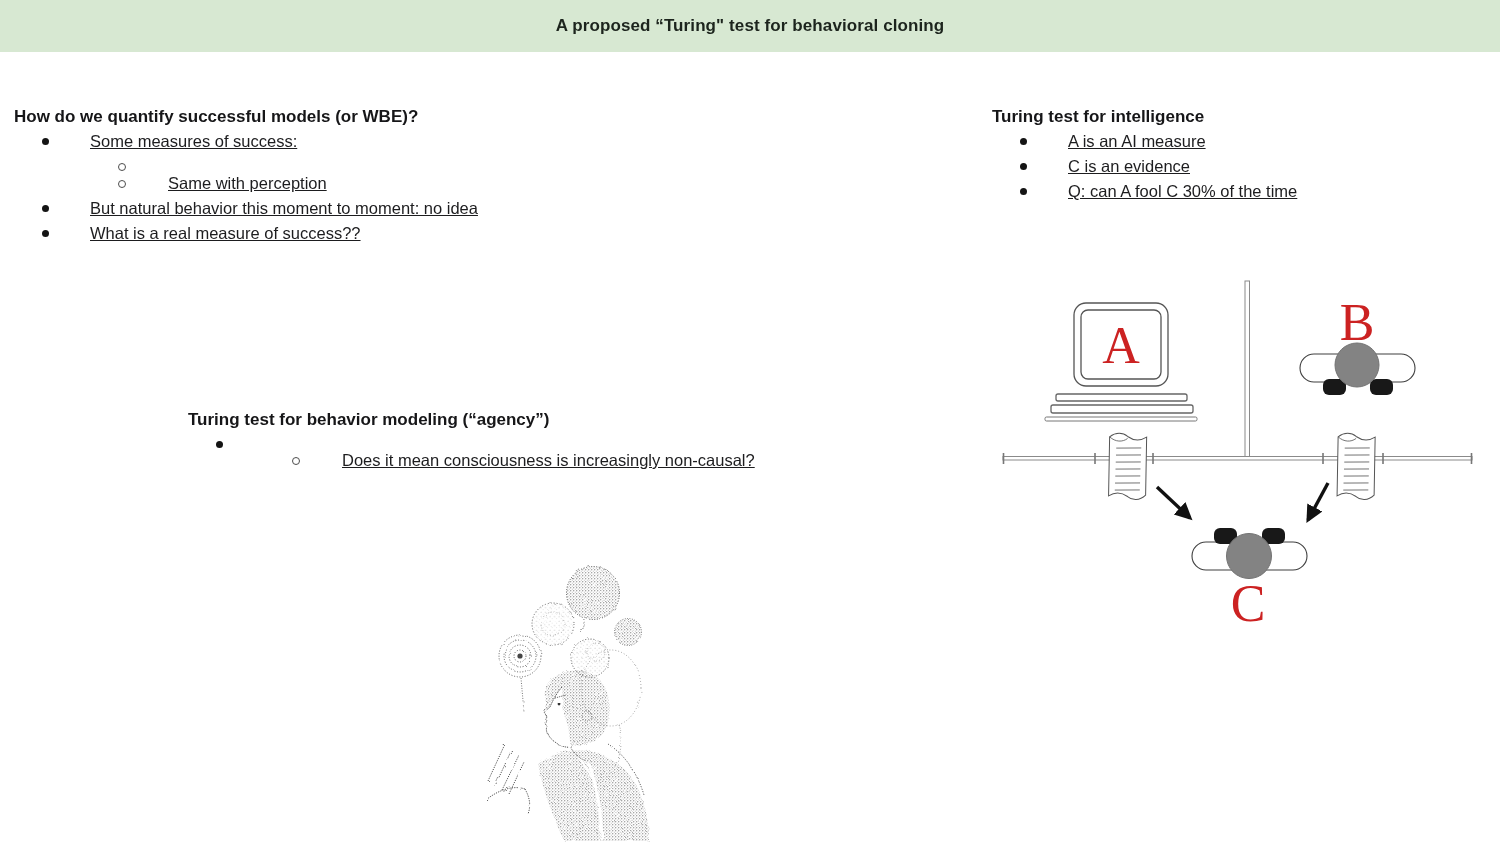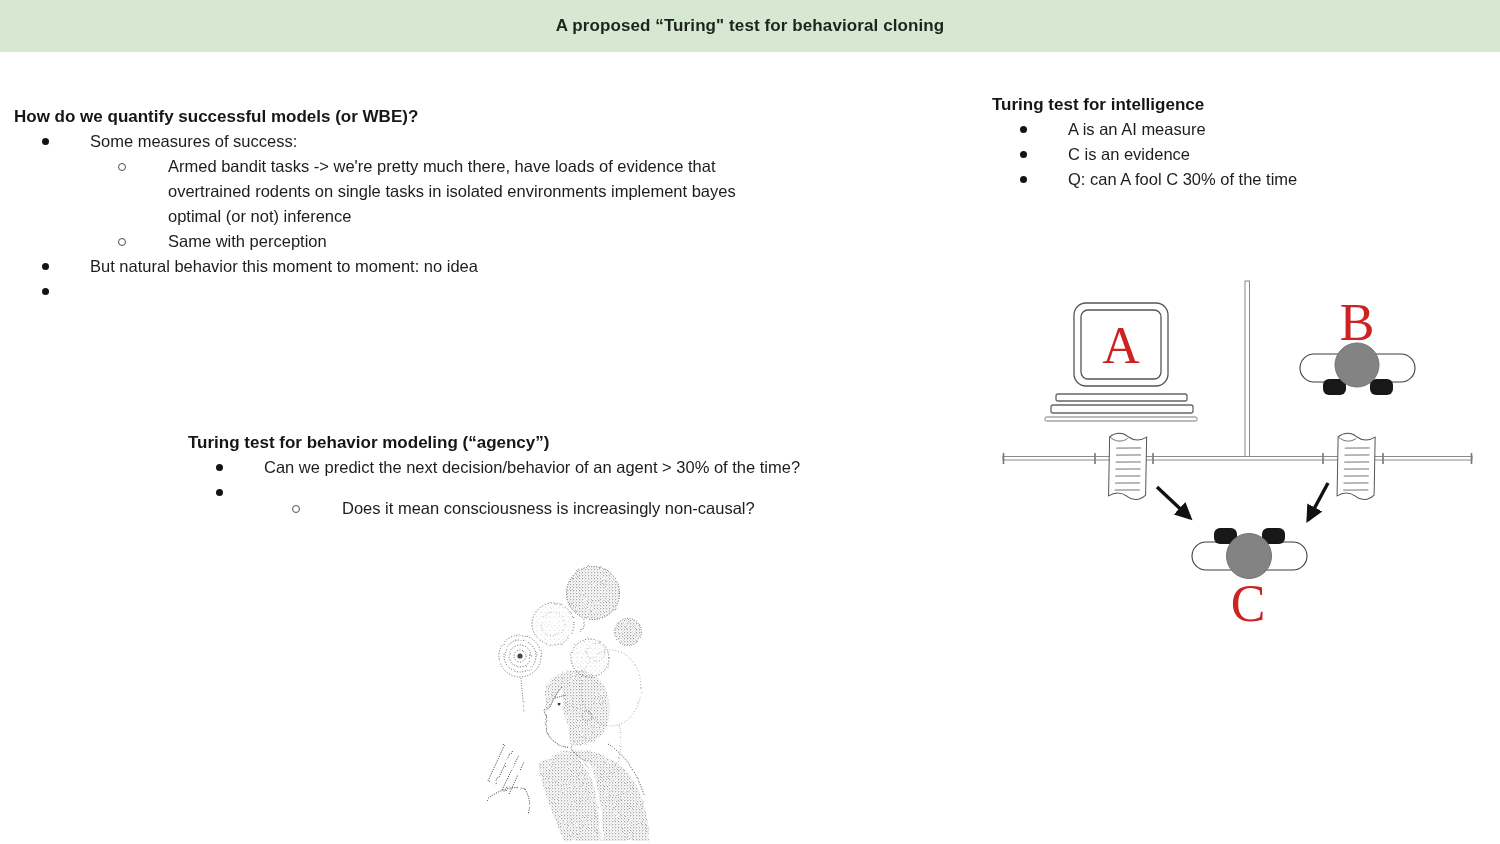--- a/index.html
+++ b/index.html
@@ -21,21 +21,21 @@
   
   .sec{position:absolute;font-size:16.5px;line-height:25px;}
   .sec .h{font-weight:bold;font-size:17px;line-height:25px;color:#161618;}
   .row{display:flex;align-items:flex-start;}
   .row.l1{padding-left:28px;}
   .row.l2{padding-left:104px;}
   .m{flex:0 0 48px;display:block;}
   .row.l2 .m{flex:0 0 50px;}
   .m .dot{display:block;width:7px;height:7px;border-radius:50%;background:#141414;margin-top:9px;}
   .m .circ{display:block;width:6px;height:6px;border-radius:50%;border:1.4px solid #4d4d4d;background:transparent;margin-top:9px;}
-  .t{display:block;}
+  .t{display:block;text-decoration:underline;}
   .t-armed{max-width:577px;}
   .t-predict{max-width:600px;}
   svg text{font-family:"Liberation Serif","DejaVu Serif",serif;}
 </style>
 </head>
 <body>
 
 <div class="banner">
   <div class="title">A proposed “Turing" test for behavioral cloning</div>
 </div>
@@ -45,63 +45,57 @@
   <div class="row l1">
     <span class="m">
         <span class="dot"></span>
       </span>
     <span class="t">Some measures of success:</span>
   </div>
   <div class="row l2">
     <span class="m">
         <span class="circ"></span>
       </span>
-    <span class="t t-armed">Armed bandit tasks -&gt; we're pretty much there, have loads of evidence that overtrained rodents on single tasks in isolated environments implement bayes optimal (or not) inference</span>
   </div>
   <div class="row l2">
     <span class="m">
         <span class="circ"></span>
       </span>
     <span class="t">Same with perception</span>
   </div>
   <div class="row l1">
     <span class="m">
         <span class="dot"></span>
       </span>
     <span class="t">But natural behavior this moment to moment: no idea</span>
   </div>
   <div class="row l1">
     <span class="m">
         <span class="dot"></span>
       </span>
-  </div>
-</div>
-
-<div class="sec" style="left:188px;top:407px;width:700px;margin-top:23px;">
+    <span class="t">What is a real measure of success??</span>
+  </div>
+</div>
+
+<div class="sec" style="left:188px;top:407px;width:700px;">
   <div class="h">Turing test for behavior modeling (“agency”)</div>
   <div class="row l1">
     <span class="m">
         <span class="dot"></span>
       </span>
-    <span class="t t-predict">Can we predict the next decision/behavior of an agent &gt; 30% of the time?</span>
-  </div>
-  <div class="row l1">
-    <span class="m">
-        <span class="dot"></span>
-      </span>
   </div>
   <div class="row l2">
     <span class="m">
         <span class="circ"></span>
       </span>
     <span class="t">Does it mean consciousness is increasingly non-causal?</span>
   </div>
 </div>
 
-<div class="sec" style="left:992px;top:92px;width:440px;">
+<div class="sec" style="left:992px;top:104px;width:440px;">
   <div class="h">Turing test for intelligence</div>
   <div class="row l1">
     <span class="m">
         <span class="dot"></span>
       </span>
     <span class="t">A is an AI measure</span>
   </div>
   <div class="row l1">
     <span class="m">
         <span class="dot"></span>

